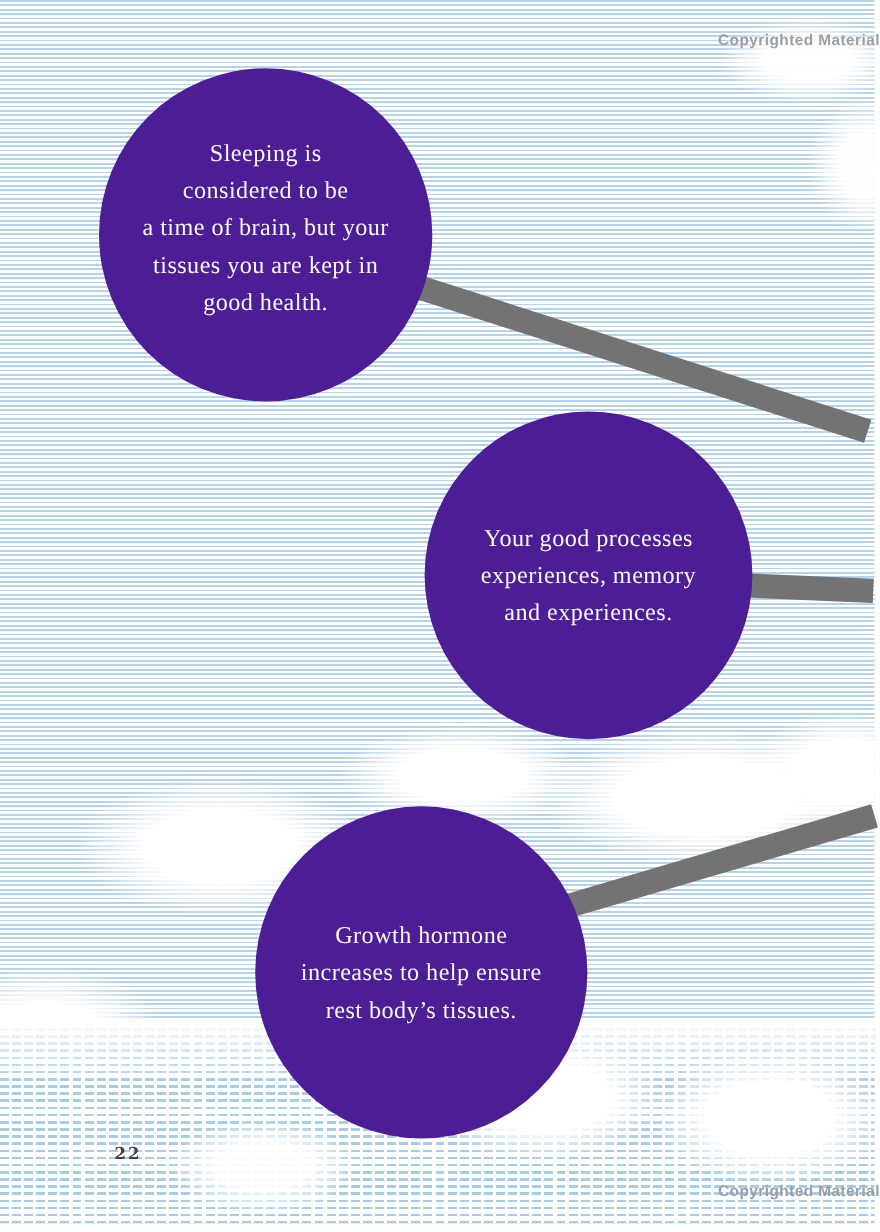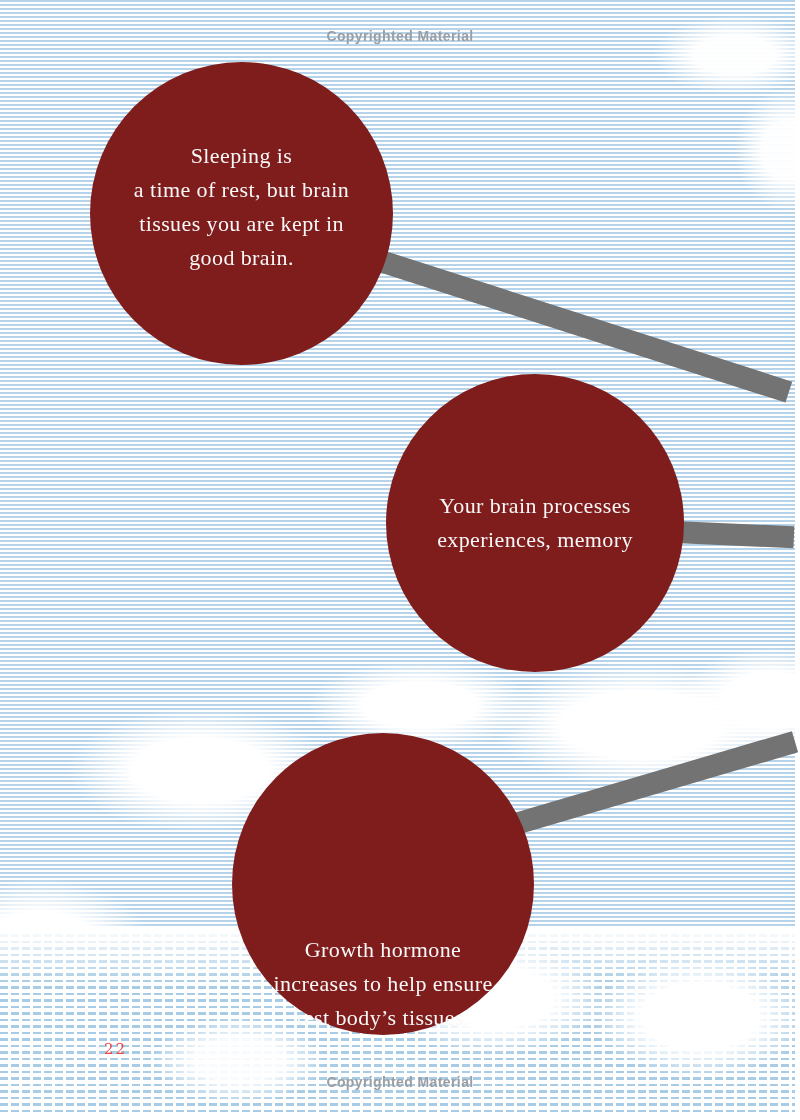--- a/index.html
+++ b/index.html
@@ -32,71 +32,73 @@
       repeating-linear-gradient(90deg, rgba(255,255,255,0) 0px, rgba(255,255,255,0) 8px, #ffffff 8px, #ffffff 11px),
       repeating-linear-gradient(180deg, #a9cce6 0px, #a9cce6 2.4px, #ffffff 2.4px, #ffffff 6.5px);
   }
 
   .connector{position:absolute;height:22px;background:#737373;transform-origin:0 50%;z-index:1;}
   #conn-1{left:368px;top:246px;width:442px;transform:rotate(17.8deg);}
   #conn-2{left:652px;top:520px;width:142px;transform:rotate(2.5deg);}
   #conn-3{left:512px;top:814px;width:295px;transform:rotate(-16.4deg);}
 
   .bubble{
-    position:absolute;border-radius:50%;background:#7f1d1d;z-index:2;
+    position:absolute;border-radius:50%;background:#4c1d95;z-index:2;
     display:flex;align-items:center;justify-content:center;text-align:center;
   }
   .bubble .lines{
     color:#f8f8f8;font-family:"Liberation Serif",serif;
     font-size:22px;line-height:34px;letter-spacing:0.4px;
   }
   #bubble-sleep{left:90px;top:62px;width:303px;height:303px;}
   #bubble-sleep .lines{padding-bottom:14px;}
   #bubble-brain{left:386px;top:374px;width:298px;height:298px;}
-  #bubble-growth{left:232px;top:733px;width:302px;height:302px;align-items:flex-end;}
+  #bubble-growth{left:232px;top:733px;width:302px;height:302px;}
 
   .watermark{
-    position:absolute;left:0;right:0;text-align:center;z-index:3;
+    position:absolute;left:0;right:0;text-align:right;z-index:3;
     font-family:"Liberation Sans",sans-serif;font-weight:bold;
     font-size:14px;letter-spacing:0.4px;color:#9b9fa3;
   }
   #watermark-top{top:28px;}
   #watermark-bottom{top:1074px;}
 
   .page-number{
     position:absolute;left:104px;top:1040px;z-index:3;
-    font-family:"DejaVu Serif",serif;font-weight:normal;
-    font-size:15px;letter-spacing:2px;color:#ef4444;
+    font-family:"DejaVu Serif",serif;font-weight:bold;
+    font-size:15px;letter-spacing:2px;color:#404040;
   }
 </style>
 </head>
 <body>
 
 <div id="page">
 
   <div class="sky"></div>
   <div class="cloud-band"></div>
 
   <div class="connector" id="conn-1"></div>
   <div class="connector" id="conn-2"></div>
   <div class="connector" id="conn-3"></div>
 
   <div class="bubble" id="bubble-sleep">
     <div class="lines">
       <div>Sleeping is</div>
-      <div>a time of rest, but brain</div>
+      <div>considered to be</div>
+      <div>a time of brain, but your</div>
       <div>tissues you are kept in</div>
-      <div>good brain.</div>
+      <div>good health.</div>
     </div>
   </div>
 
   <div class="bubble" id="bubble-brain">
     <div class="lines">
-      <div>Your brain processes</div>
+      <div>Your good processes</div>
       <div>experiences, memory</div>
+      <div>and experiences.</div>
     </div>
   </div>
 
   <div class="bubble" id="bubble-growth">
     <div class="lines">
       <div>Growth hormone</div>
       <div>increases to help ensure</div>
       <div>rest body’s tissues.</div>
     </div>
   </div>

